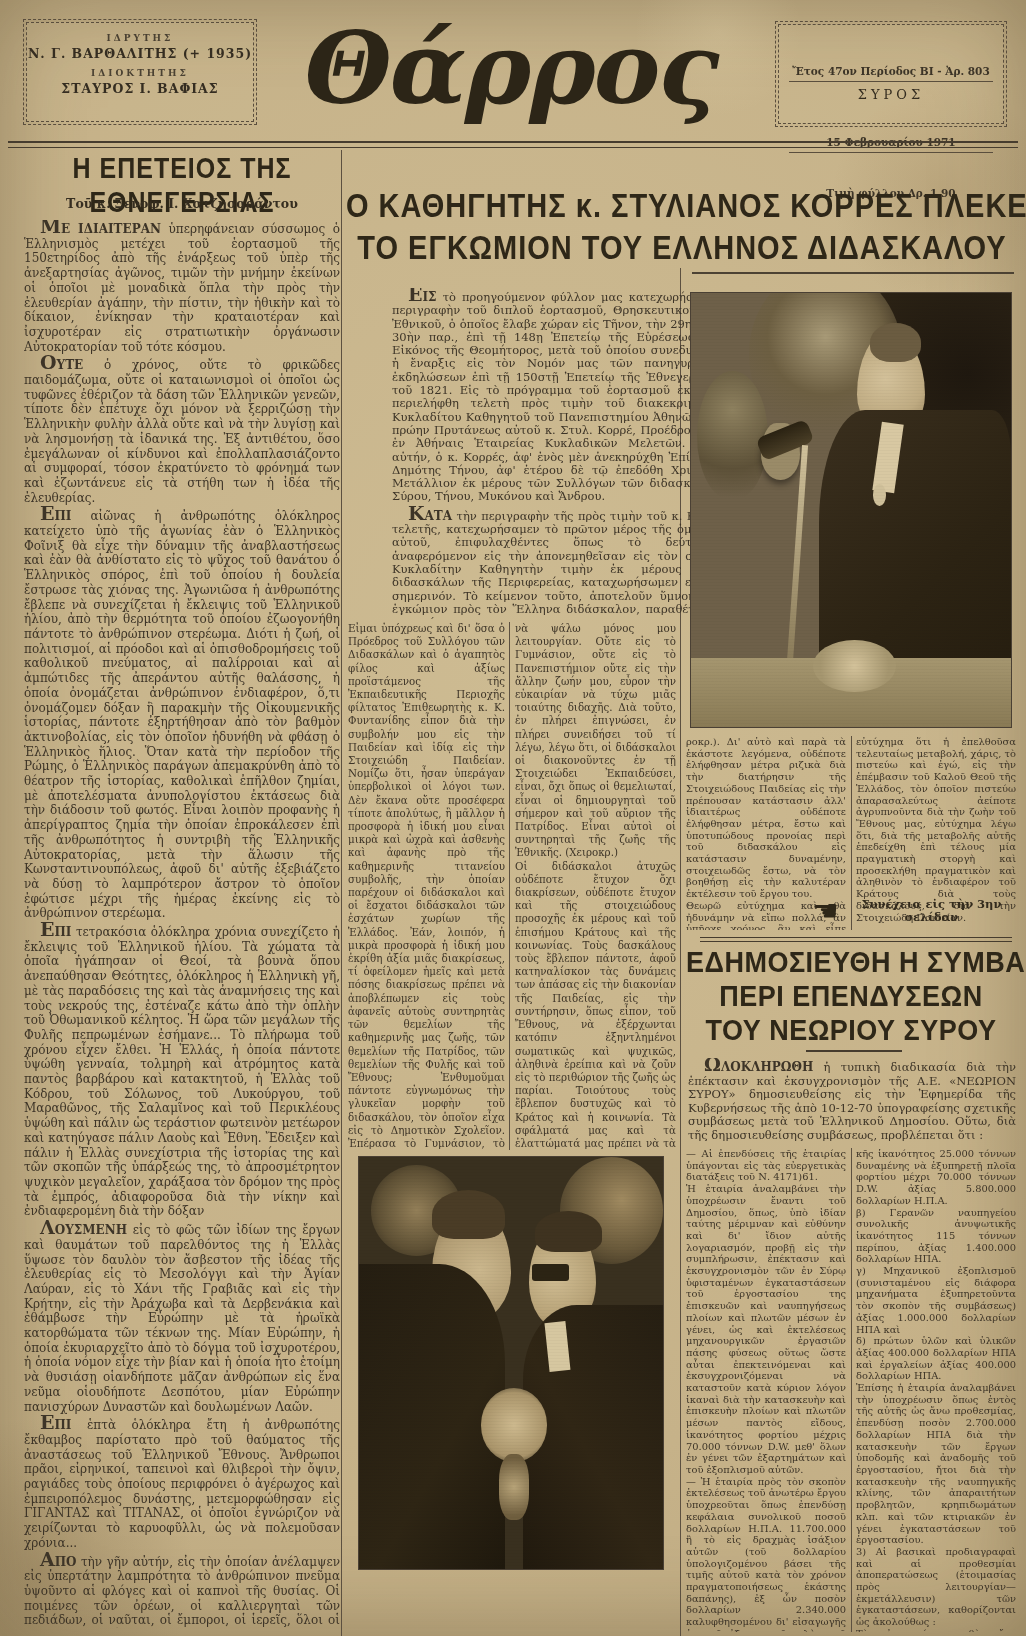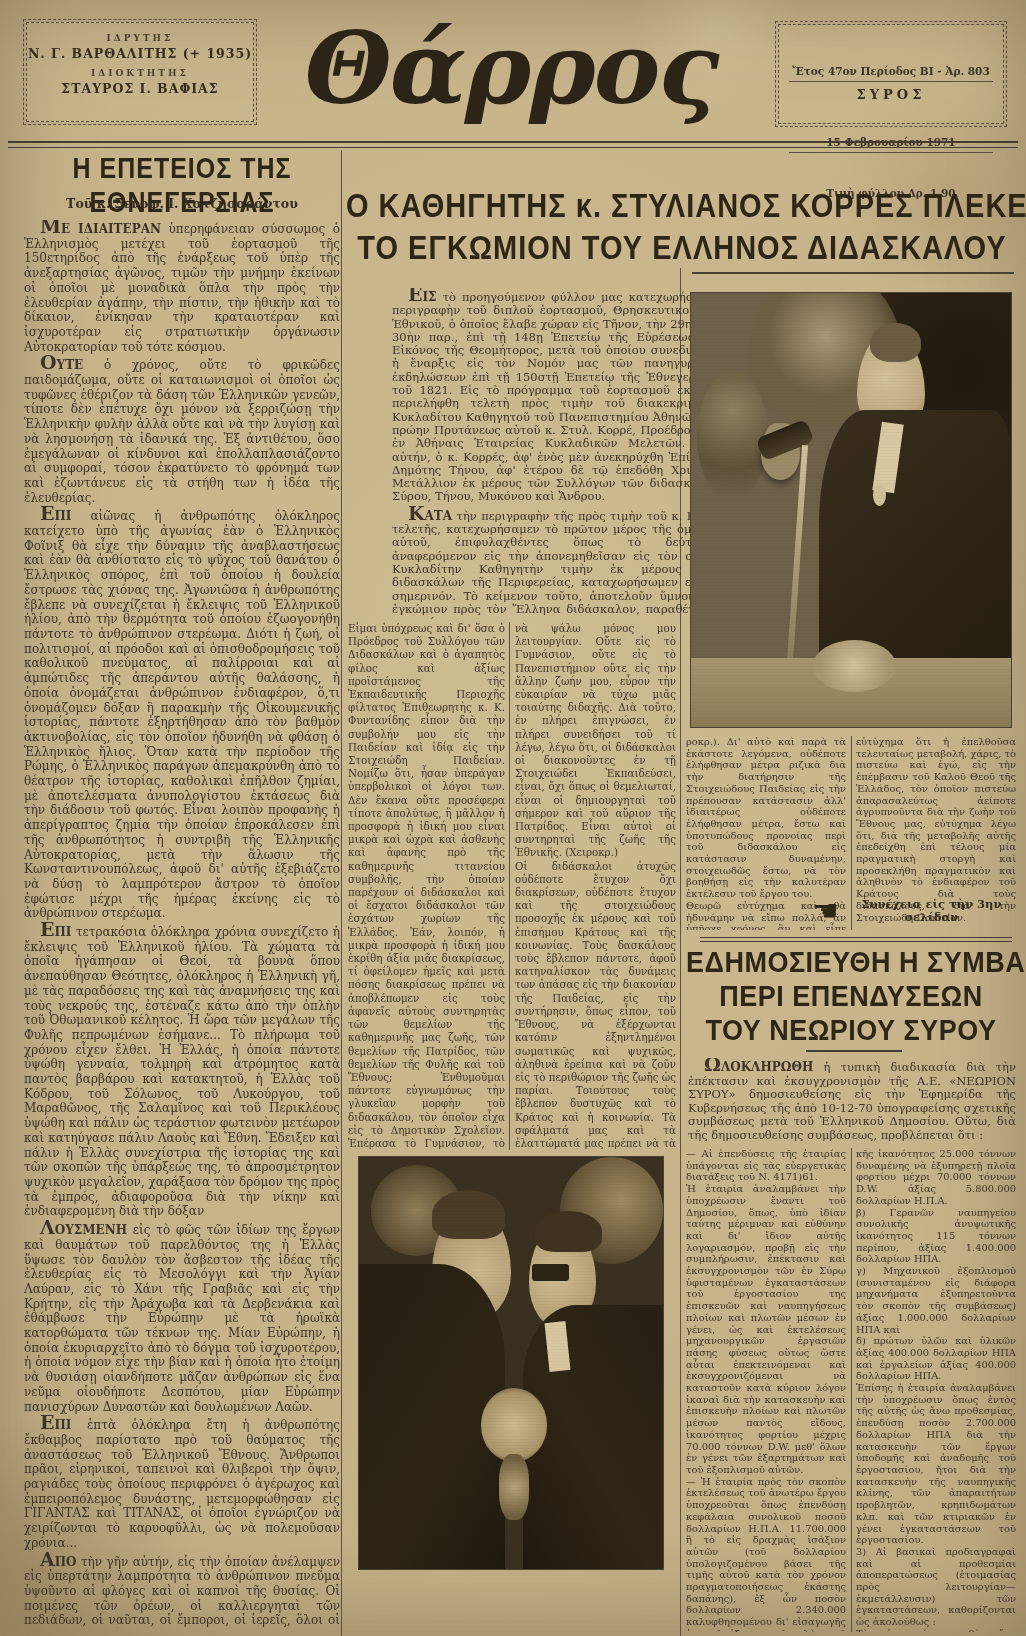--- a/index.html
+++ b/index.html
@@ -16,21 +16,21 @@
   .ornate{border:1px dashed #5a4e3d;outline:1px dashed #5a4e3d;outline-offset:2px;
           background:rgba(215,200,160,.12);text-align:center;box-sizing:border-box;}
   .founder-box{left:26px;top:22px;width:228px;height:100px;padding-top:10px;}
   .info-box{left:778px;top:24px;width:226px;height:100px;padding-top:6px;}
   .tag{font-size:9px;letter-spacing:3px;font-weight:bold;color:#4a4132;}
   .name{font-size:12.5px;font-weight:bold;letter-spacing:1px;margin:3px 0 7px;color:#352d21;}
   .paper-title{left:255px;top:2px;width:512px;height:138px;text-align:center;
         font-family:"DejaVu Serif",serif;font-style:italic;font-weight:bold;
         font-size:100px;line-height:132px;color:#2c2517;letter-spacing:-2px;}
   .info-line{font-size:10.5px;font-weight:bold;color:#3c3427;padding:2px 0;margin-top:32px;}
-  .info-city{font-size:13px;font-weight:bold;letter-spacing:4px;padding-top:3px;color:#342c1f;text-align:center;}
+  .info-city{font-size:13px;font-weight:normal;letter-spacing:4px;padding-top:3px;color:#342c1f;text-align:center;}
   .info-sep{border:0;border-top:1px solid #5a4e3d;margin:2px 10px;}
   .rule-double{left:8px;top:141px;width:1010px;height:4px;border-top:2px solid #46 3c2e;
         border-top:2px solid #463c2e;border-bottom:1px solid #463c2e;}
   .vrule{width:1px;background:#5c5040;}
   
   .la-head{left:24px;top:152px;width:316px;text-align:center;font-family:"Liberation Sans",sans-serif;
         font-weight:bold;font-size:25px;letter-spacing:1px;color:#2e2718;transform:scaleY(1.15);transform-origin:top;}
   .la-by{left:24px;top:196px;width:316px;text-align:center;font-weight:bold;font-size:12.5px;color:#352d20;}
   .la-body{left:24px;top:220px;width:316px;height:1408px;overflow:hidden;
         font-size:12px;line-height:14.7px;text-align:justify;}

